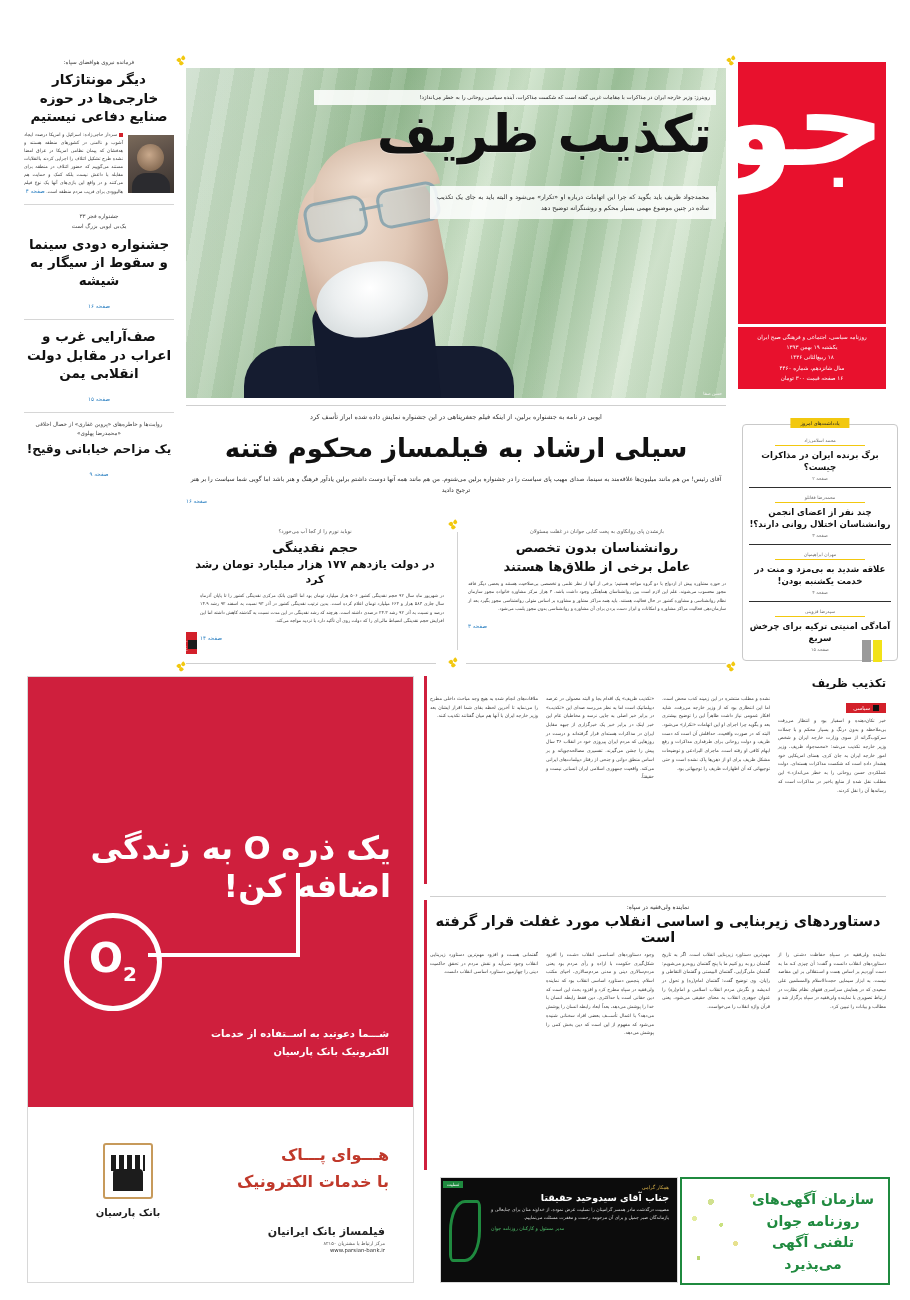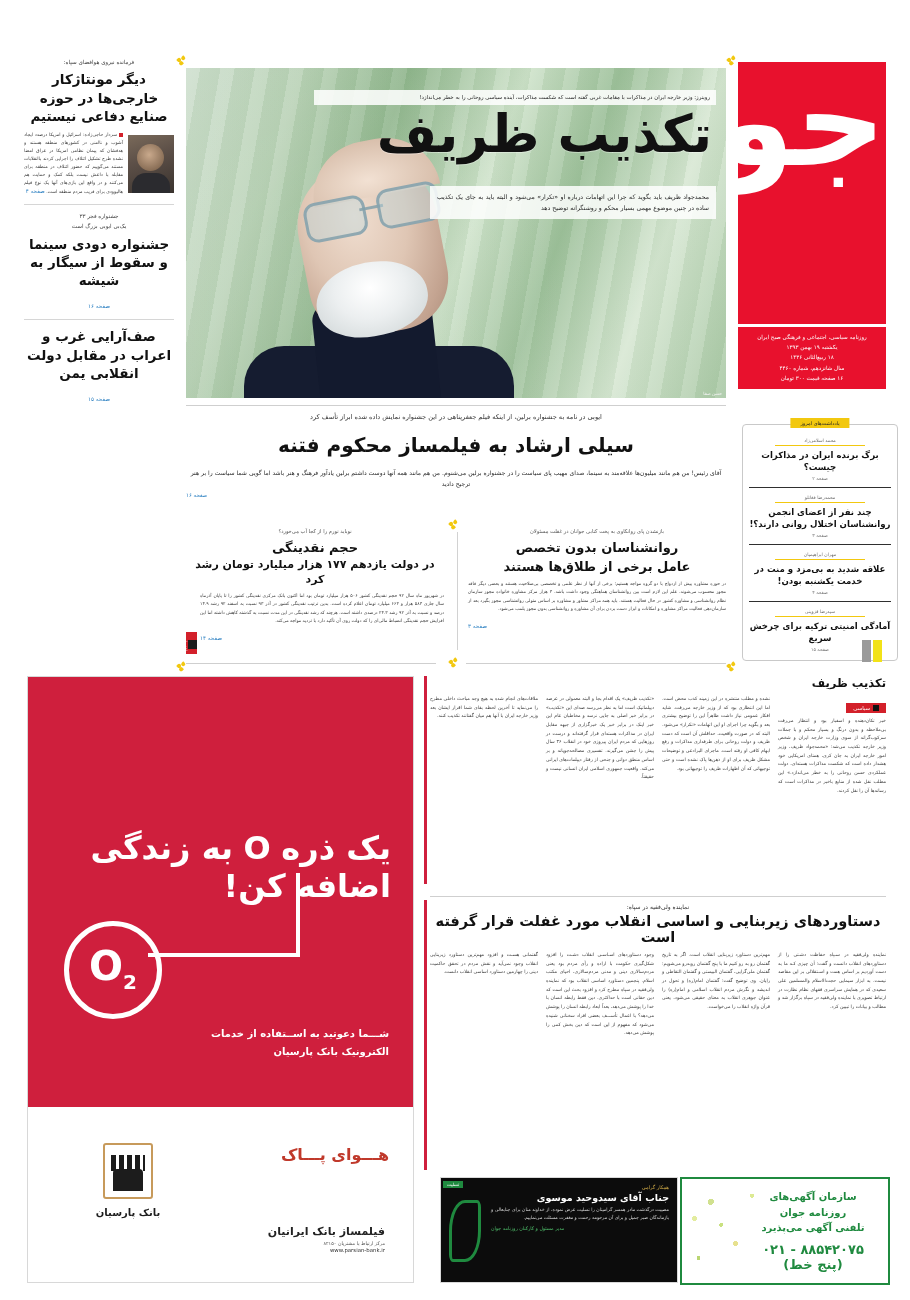--- a/index.html
+++ b/index.html
@@ -67,21 +67,21 @@
      padding:3px 6px;font-size:5.4px;line-height:1.6;color:#222;text-align:right;}
   .lead-title{position:absolute;right:14px;top:40px;font-size:52px;font-weight:bold;color:#111;
      letter-spacing:-2px;line-height:1;text-shadow:0 1px 0 rgba(255,255,255,.35);}
   .lead-deck{position:absolute;right:10px;top:118px;width:272px;background:rgba(255,255,255,.84);
      padding:5px 7px;font-size:6.2px;line-height:1.85;color:#1d1d1d;text-align:justify;}
   .photo-credit{position:absolute;right:4px;bottom:2px;font-size:4.4px;color:#f4f4f4;}
 
   
   #lead2{position:absolute;left:186px;top:405px;width:540px;}
   #lead2 .k{font-size:6.6px;color:#333;text-align:center;line-height:1.6;margin:6px 0 3px;}
-  #lead2 h2{margin:10px;font-size:20px;font-weight:bold;text-align:center;letter-spacing:-.6px;color:#111;}
+  #lead2 h2{margin:10px;font-size:26px;font-weight:bold;text-align:center;letter-spacing:-.6px;color:#111;}
   #lead2 .d{font-size:6.1px;line-height:1.95;text-align:center;color:#2b2b2b;margin-top:5px;}
   #lead2 .pgl{font-size:5.4px;color:#2a7fc1;text-align:left;margin-top:2px;}
 
   
   #briefs{position:absolute;left:186px;top:528px;width:540px;height:128px;}
   .brief{position:absolute;top:0;height:128px;}
   .brief .bk{font-size:5.2px;color:#555;text-align:center;line-height:1.5;}
   .brief h3{margin:3px 0 4px;font-size:13px;font-weight:bold;text-align:center;line-height:1.35;letter-spacing:-.3px;}
   .brief h3.s{font-size:11px;}
   .brief .bt{font-size:4.5px;line-height:1.85;text-align:justify;color:#3b3b3b;}
@@ -107,21 +107,21 @@
   .note .au{font-size:4.6px;color:#6d6d6d;text-align:center;position:relative;padding-bottom:3px;}
   .note .au::after{content:"";position:absolute;left:18%;right:18%;bottom:0;height:1px;background:#f2c80f;}
   .note .tt{font-size:8.6px;font-weight:bold;text-align:center;line-height:1.4;margin-top:3px;color:#111;}
   .note .pg2{font-size:4.6px;color:#777;text-align:center;margin-top:3px;}
 
   
   #ad-o2{position:absolute;left:27px;top:676px;width:385px;height:605px;border:1px solid #d8d8d8;background:#fff;}
   .o2-red{position:absolute;left:0;top:0;right:0;height:430px;background:#cf1f3d;}
   .o2-slogan{position:absolute;right:22px;top:152px;left:22px;color:#fff;font-size:32px;font-weight:bold;
      text-align:right;letter-spacing:-.6px;}
-  .o2-mark{position:absolute;left:36px;top:244px;width:88px;height:88px;border-radius:50%;
+  .o2-mark{position:absolute;left:36px;top:236px;width:88px;height:88px;border-radius:50%;
      border:5px solid #fff;color:#fff;font-weight:bold;font-size:40px;line-height:80px;text-align:center;direction:ltr;}
   .o2-mark sub{font-size:20px;}
   .o2-elbow-h{position:absolute;left:120px;top:276px;width:152px;height:4px;background:#fff;}
   .o2-elbow-v{position:absolute;left:268px;top:196px;width:4px;height:84px;background:#fff;}
   .o2-invite{position:absolute;right:24px;top:348px;width:210px;color:#fff;font-size:10px;line-height:1.75;
      font-weight:bold;text-align:right;}
   .o2-foot{position:absolute;left:0;right:0;top:430px;bottom:0;background:#fff;}
   .pb-claim{position:absolute;right:24px;top:34px;width:210px;color:#c0392b;font-size:16px;font-weight:bold;
      line-height:1.7;text-align:right;}
   .pb-sign{position:absolute;right:28px;top:118px;width:190px;text-align:right;}
@@ -168,21 +168,21 @@
   .gr-conf{position:absolute;inset:0;
     background:
       radial-gradient(circle at 14% 22%, #cfe08a 0 3px, transparent 3px),
       radial-gradient(circle at 26% 62%, #e6e08a 0 2.5px, transparent 2.5px),
       radial-gradient(circle at 8% 76%, #b7d46b 0 2px, transparent 2px),
       radial-gradient(circle at 34% 16%, #dce98f 0 2px, transparent 2px),
       radial-gradient(circle at 19% 44%, #c7e07a 0 2px, transparent 2px),
       radial-gradient(circle at 6% 38%, #e2ec9a 0 2.5px, transparent 2.5px);
     opacity:.95;}
   .gr-txt{position:absolute;right:10px;top:10px;left:66px;text-align:center;}
-  .gr-l1{font-size:10px;font-weight:bold;color:#1f8a3f;line-height:1.55;}
+  .gr-l1{font-size:14px;font-weight:bold;color:#1f8a3f;line-height:1.55;}
   .gr-l2{font-size:13px;font-weight:bold;color:#1f8a3f;margin-top:6px;direction:ltr;}
 
   
   .flower{position:absolute;width:11px;height:11px;}
   .flower b,.flower i{position:absolute;width:4.2px;height:4.2px;background:#f2c80f;border-radius:50% 50% 50% 0;}
   .flower b:nth-child(1){left:0;top:2px;transform:rotate(45deg);}
   .flower b:nth-child(2){left:4px;top:0;transform:rotate(135deg);}
   .flower i:nth-child(3){left:2px;top:5px;transform:rotate(225deg);}
 
   .swatch{position:absolute;width:9px;height:22px;}
@@ -214,20 +214,25 @@
       <div class="ls-head">جشنواره دودی سینما و سقوط از سیگار به شیشه</div>
       <div class="ls-pg"><span class="pg">صفحه ۱۶</span></div>
     </div>
 
     <div class="ls-block">
       <div class="ls-head">صف‌آرایی غرب و اعراب در مقابل دولت انقلابی یمن</div>
       <div class="ls-pg"><span class="pg">صفحه ۱۵</span></div>
     </div>
 
 
+    <div class="ls-block">
+      <div class="ls-kicker">روایت‌ها و خاطره‌های «پروین غفاری» از خصال اخلاقی «محمدرضا پهلوی»</div>
+      <div class="ls-head sm">یک مزاحم خیابانی وقیح!</div>
+      <div class="ls-pg"><span class="pg">صفحه ۹</span></div>
+    </div>
   </div>
 
   <div id="lead">
     <div id="lead-photo">
       <div class="blur1"></div>
       <div class="head-fig">
         <div class="head-shoulder"></div>
         <div class="head-neck"></div>
         <div class="head-face"></div>
         <div class="head-bald"></div>
@@ -357,20 +362,21 @@
     <div class="o2-red">
       <div class="o2-slogan rtl">یک ذره O به زندگی اضافه کن!</div>
       <div class="o2-elbow-v"></div>
       <div class="o2-elbow-h"></div>
       <div class="o2-mark"><span>O</span><sub>2</sub></div>
       <div class="o2-invite rtl">شـــما دعوتید به اســتفاده از خدمات الکترونیک بانک پارسیان</div>
     </div>
     <div class="o2-foot">
       <div class="pb-claim rtl">
         <div>هـــوای پـــاک</div>
+        <div>با خدمات الکترونیک</div>
       </div>
       <div class="pb-sign rtl">
         <div class="s1">فیلمساز بانک ایرانیان</div>
         <div class="s2">مرکز ارتباط با مشتریان ۸۲۱۵۰</div>
         <div class="s3">www.parsian-bank.ir</div>
       </div>
       <div class="pb-logo">
         <div class="pb-mark">
             <u></u>
             <i></i>
@@ -405,21 +411,21 @@
       <div class="body-col rtl">وجود دستاوردهای اسـاسـی انقلاب دشـت را افزود شکل‌گیری حکومت با اراده و رأی مردم بود یعنی مردم‌سالاری دینی و مدنی مردم‌سالاری، احیای مکتب اسلام. پنجمین دستاورد اساسی انقلاب بود که نماینده ولی‌فقیه در سپاه مطرح کرد و افزود بحث این است که دین حقانی است با حداکثری. دین فقط رابطه انسان با خدا را پوشش می‌دهد، بعداً ابعاد رابطه انسان را پوشش می‌دهد؟ با اعمال تأســـف بعضی افراد سخنانی شنیده می‌شود که مفهوم از این است که دین بخش کمی را پوشش می‌دهد.</div>
       <div class="body-col rtl">گفتمانی هسـت و افزود مهم‌ترین دستاورد زیربنایی انقلاب وجود نمی‌آید و نقش مردم در تحقق حاکمیت دینی را چهارمین دستاورد اساسی انقلاب دانست.</div>
     </div>
   </div>
 
   <div id="ad-oby">
     <div class="oby-orn"></div>
     <div class="oby-tag">تسلیت</div>
     <div class="oby-body">
       <div class="oby-k rtl">همکار گرامی</div>
-      <div class="oby-n rtl">جناب آقای سیدوحید موسوی</div>
+      <div class="oby-n rtl">جناب آقای سیدوحید حقیقتا</div>
       <div class="oby-t rtl">مصیبت درگذشت مادر همسر گرامیتان را تسلیت عرض نموده، از خداوند منان برای جنابعالی و بازماندگان صبر جمیل و برای آن مرحومه رحمت و مغفرت مسئلت می‌نماییم.</div>
       <div class="oby-s rtl">مدیر مسئول و کارکنان روزنامه جوان</div>
     </div>
   </div>
 
   <div id="ad-green">
     <div class="gr-conf"></div>
     <div class="gr-txt rtl">
       <div class="gr-l1">سازمان آگهی‌های</div>
       <div class="gr-l1">روزنامه جوان</div>

